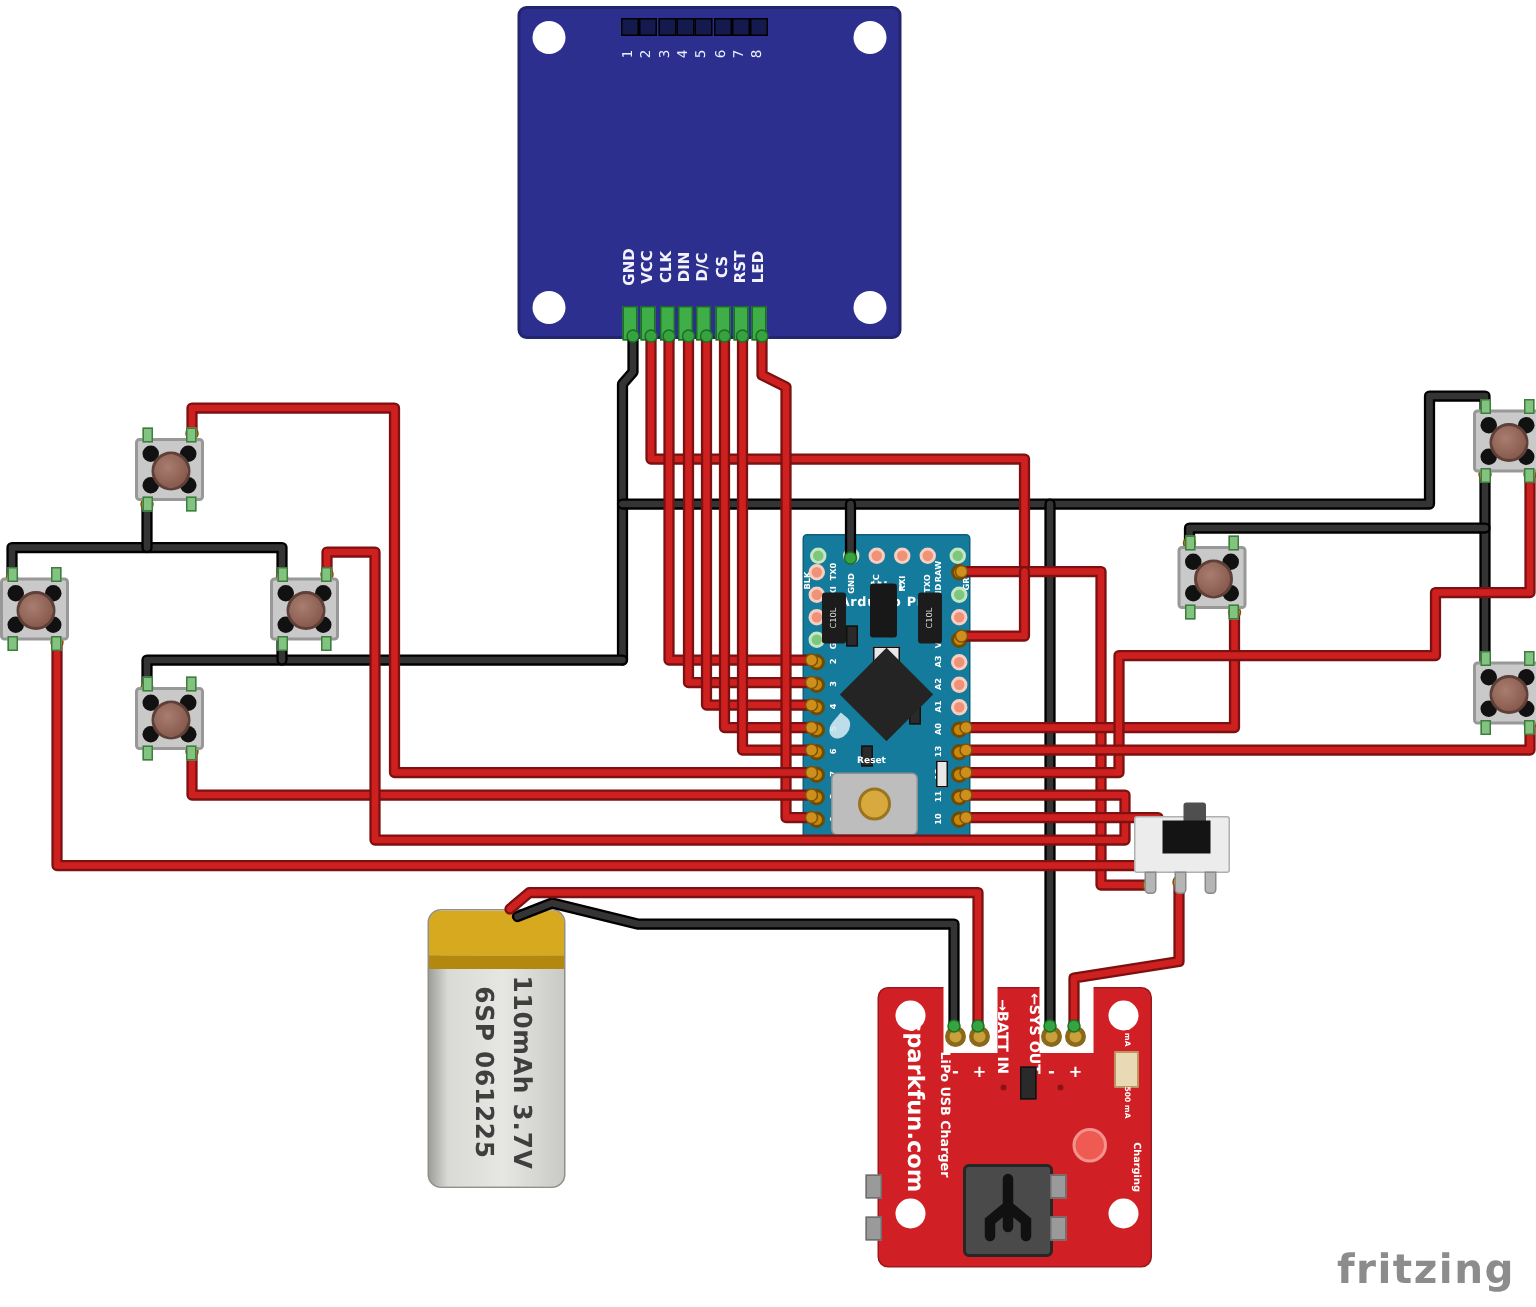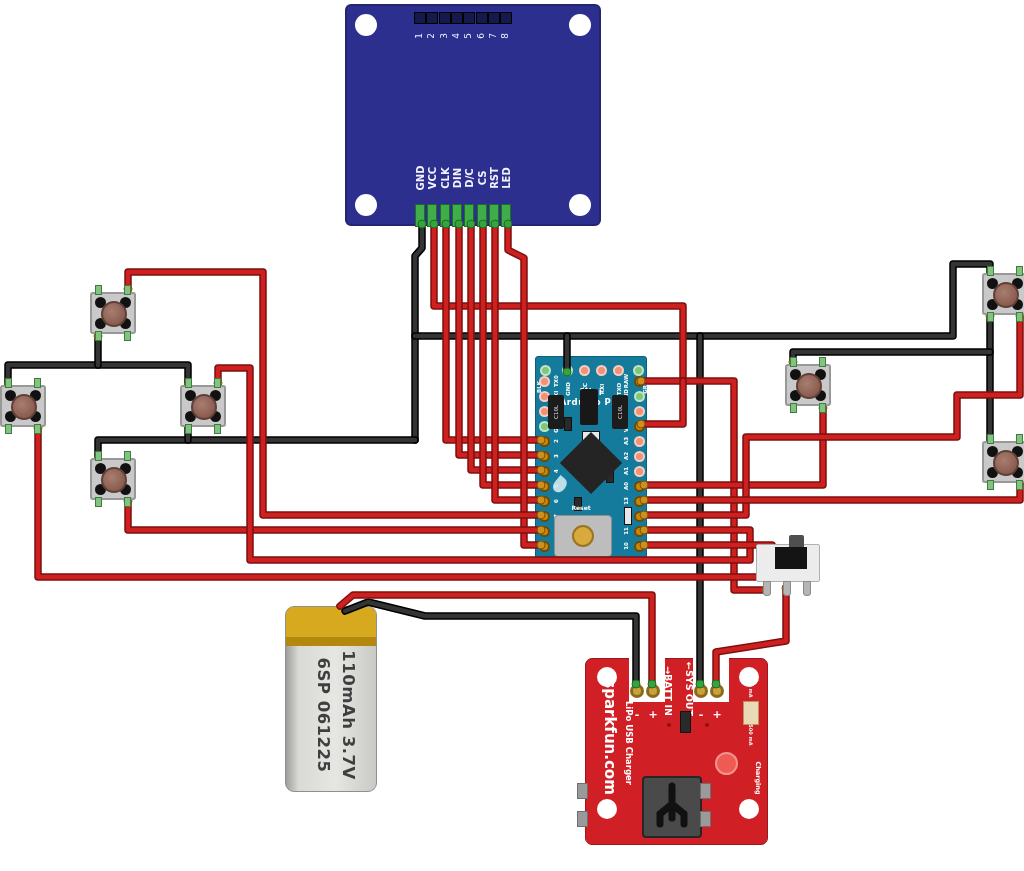--- a/index.html
+++ b/index.html
@@ -549,13 +549,14 @@
 
     <div class="switch">
       <div class="sw-knob"></div>
       <div class="sw-slot"></div>
       <div class="sw-pin" style="left:6px"></div>
       <div class="sw-pin" style="left:26px"></div>
       <div class="sw-pin" style="left:46px"></div>
     </div>
   </div>
 
+  <div class="watermark">fritzing</div>
 </div>
 
 </body></html>

